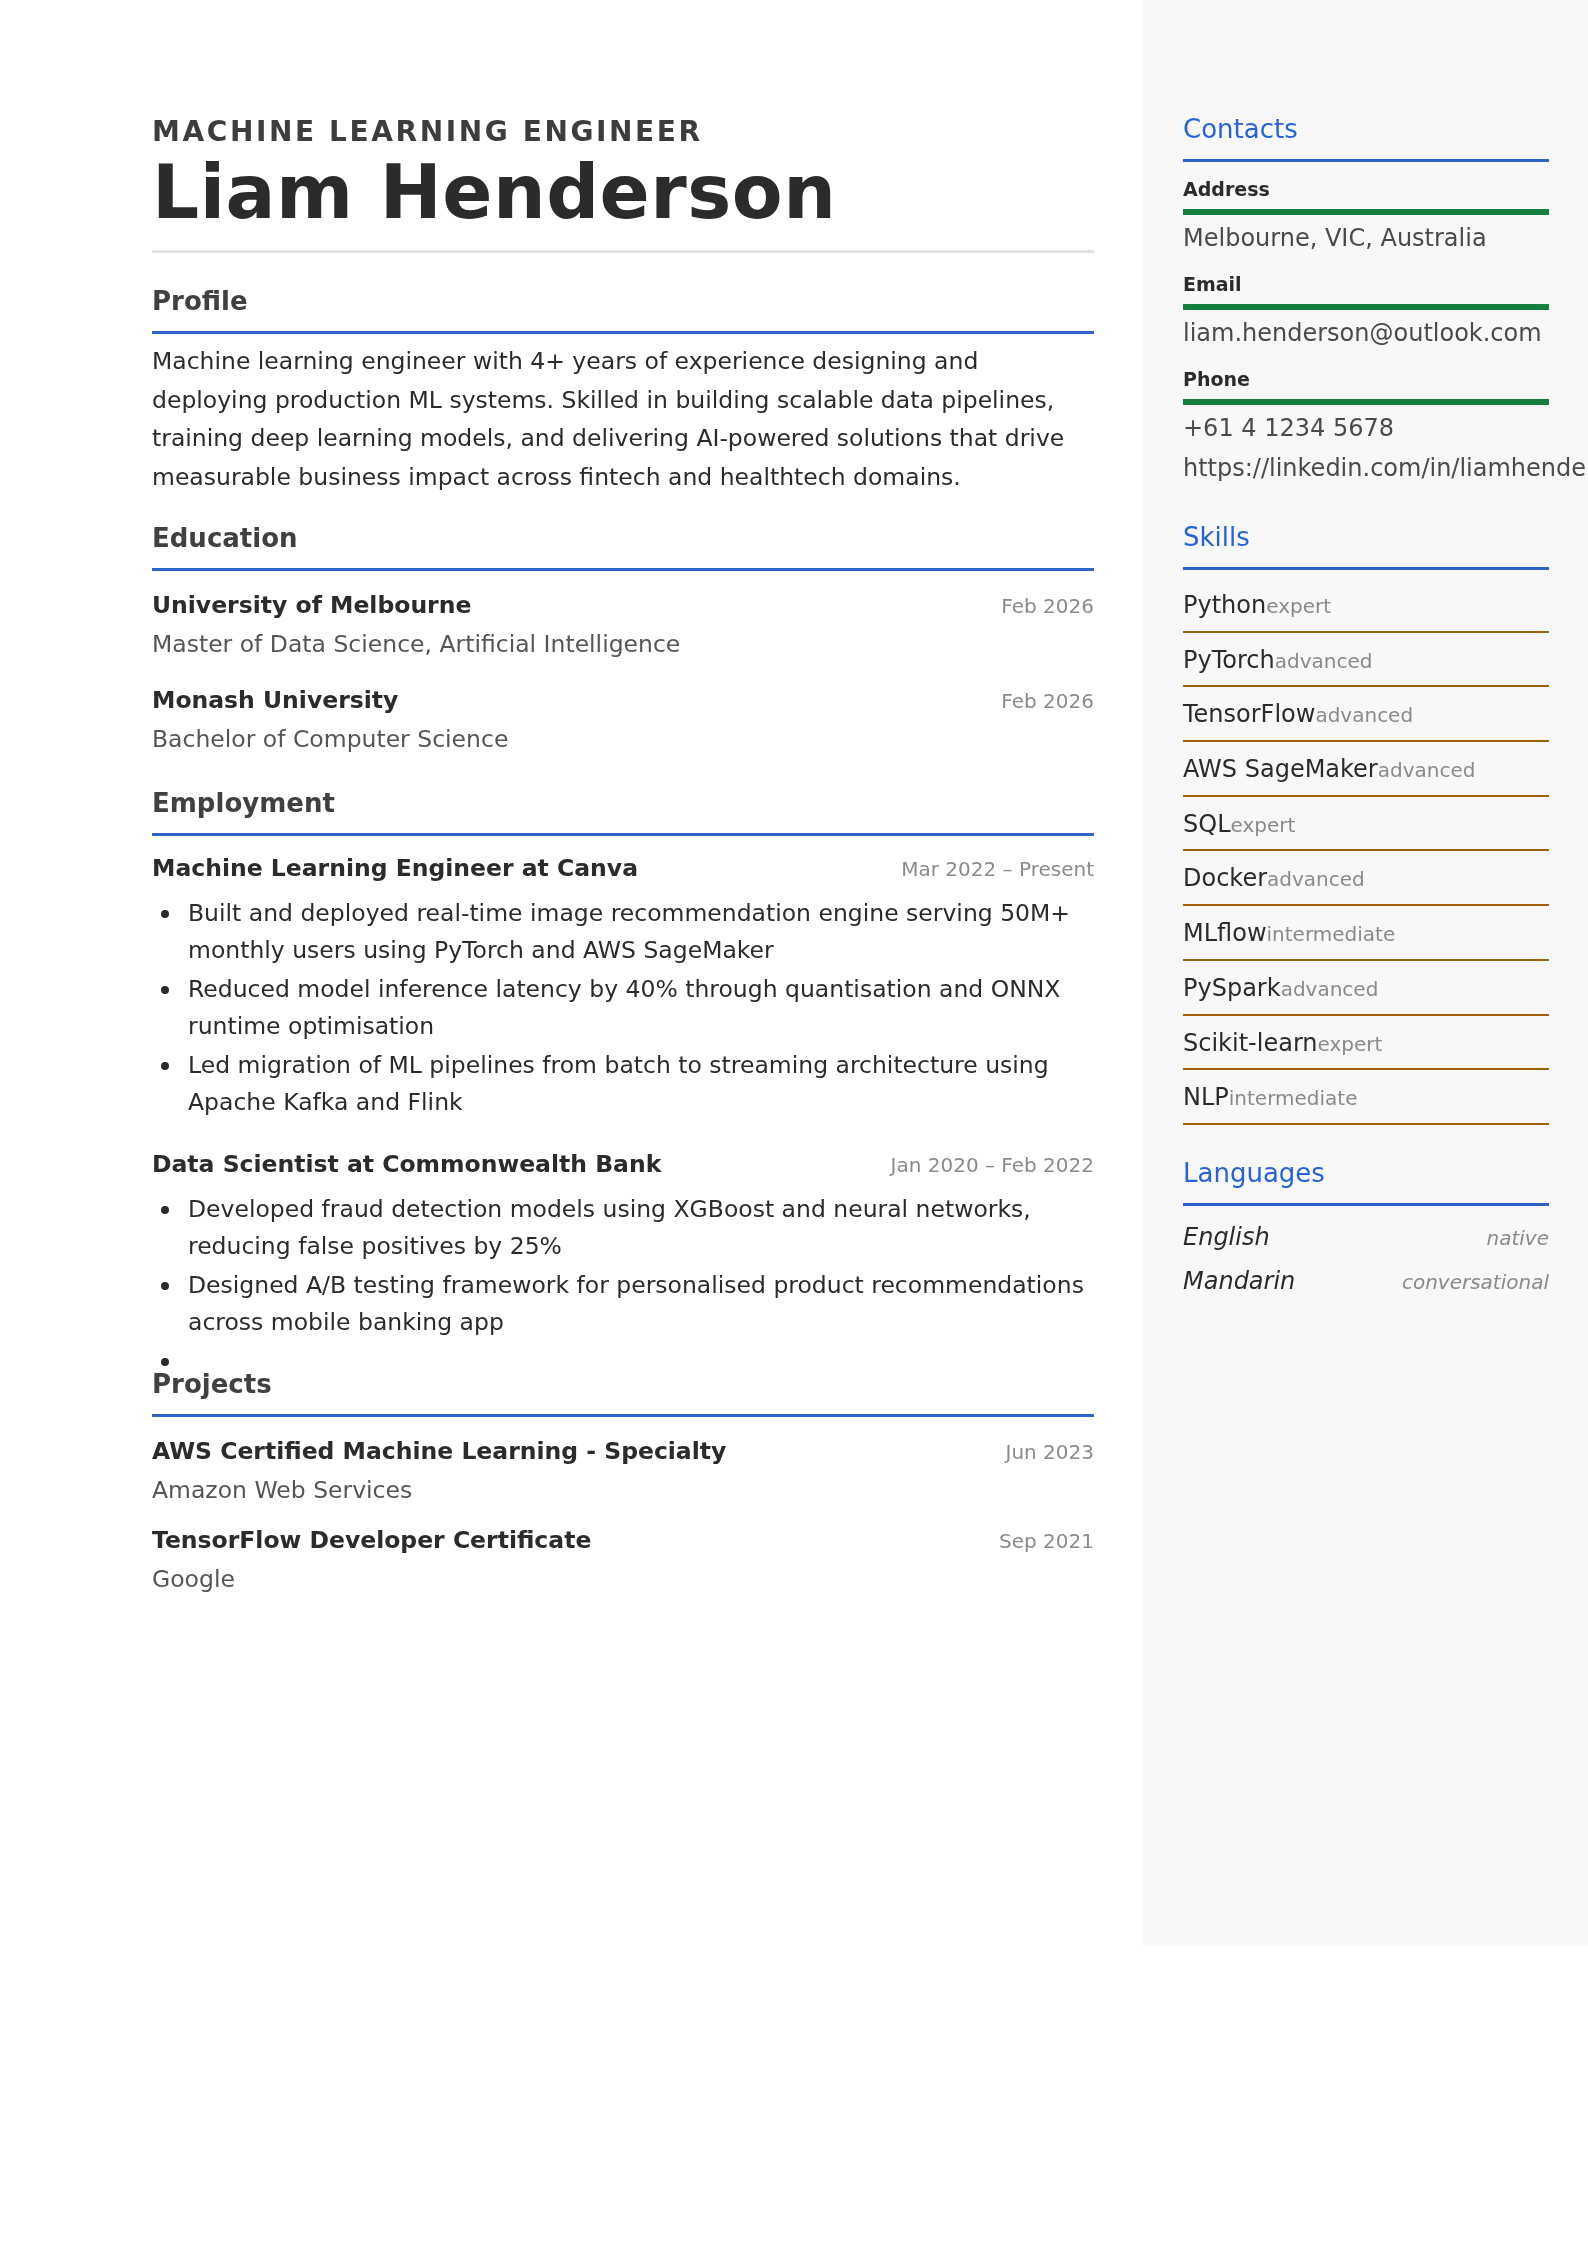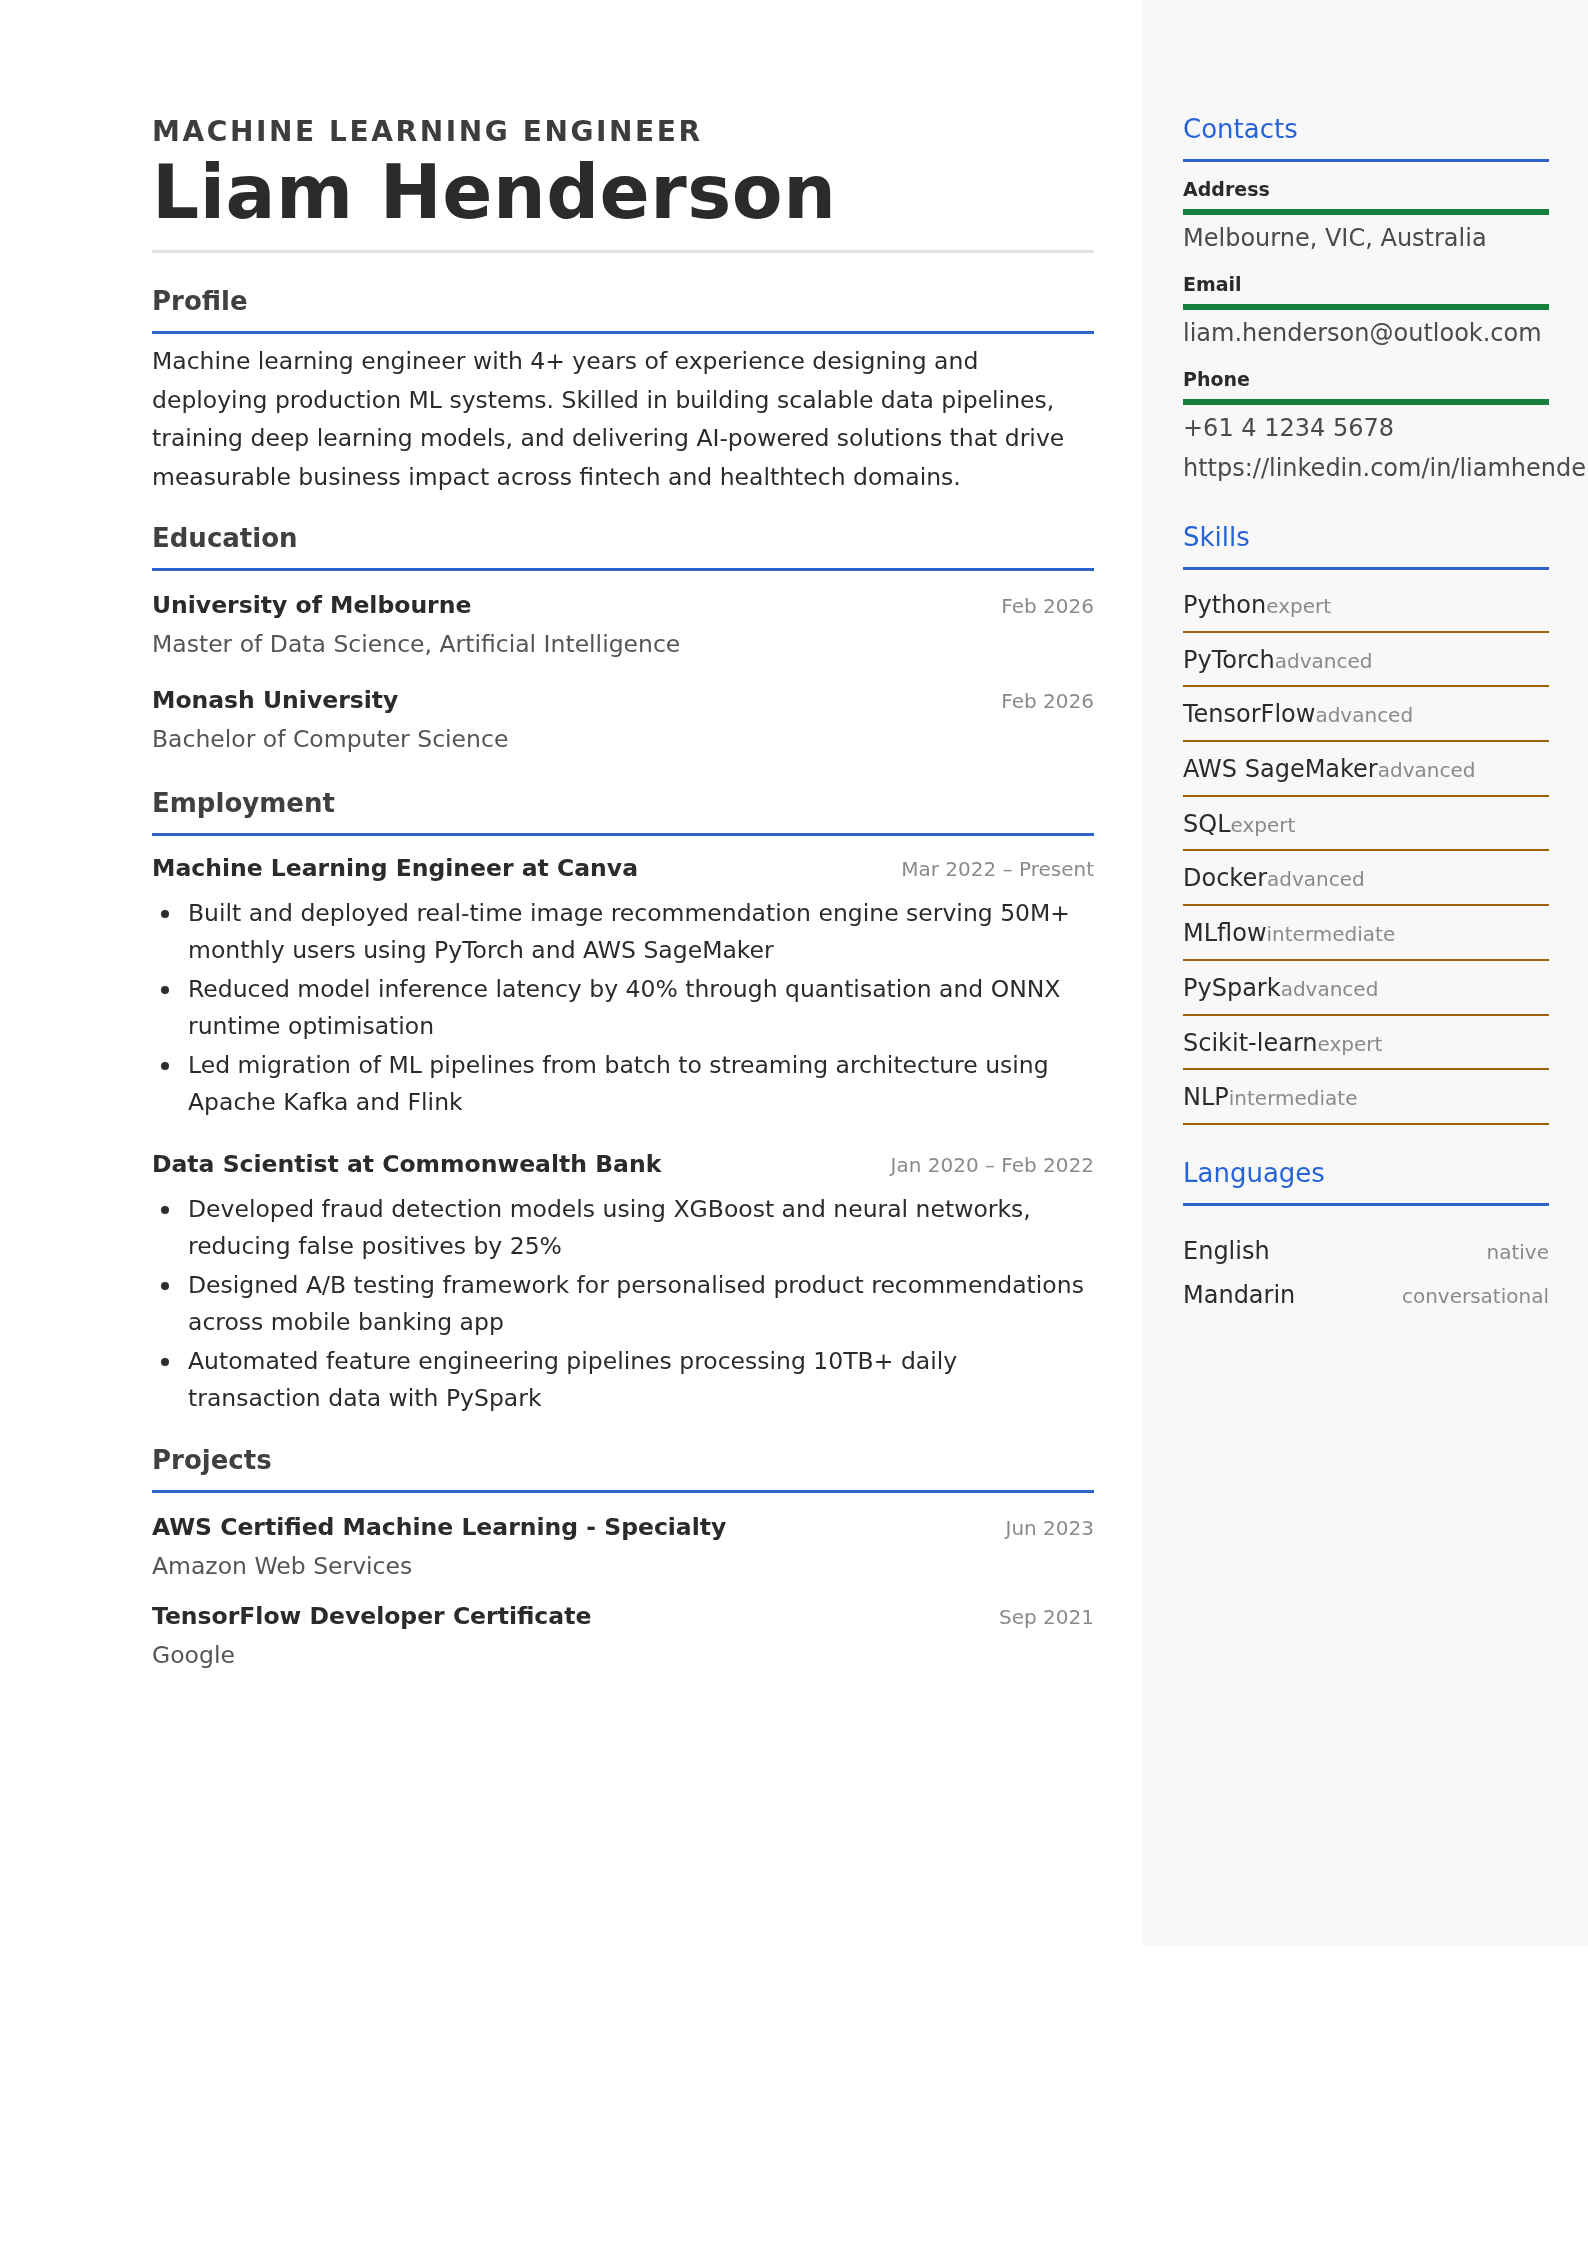--- a/index.html
+++ b/index.html
@@ -44,21 +44,21 @@
   .contact-block { width: 366px; }
   .contact-label { font-size: 19px; font-weight: bold; color: #2b2b2b; line-height: 26px; padding-top: 16px; padding-bottom: 7px; border-bottom: 6px solid #15803d; }
   .contact-value { font-size: 24px; color: #4a4a4a; line-height: 34px; padding-top: 6px; white-space: nowrap; overflow: visible; }
   .contact-block .contact-label:first-child { padding-top: 14px; }
 
   .skill-list { width: 366px; margin-top: 8px; }
   .skill-row { display: flex; justify-content: flex-start; align-items: baseline; border-bottom: 2px solid #a16207; height: 54.7px; padding-top: 10px; }
   .skill-name { font-size: 24px; color: #2b2b2b; line-height: 34px; }
   .skill-level { font-size: 20px; color: #8a8a8a; line-height: 34px; }
 
-  .lang-list { width: 366px; margin-top: 28px; }
+  .lang-list { width: 366px; margin-top: 14px; font-style: italic; }
   .lang-row { display: flex; justify-content: space-between; align-items: baseline; height: 44px; }
   .lang-name { font-size: 24px; color: #2b2b2b; line-height: 34px; }
   .lang-level { font-size: 20px; color: #8a8a8a; line-height: 34px; }
 </style>
 </head>
 <body>
 
 <div class="page">
 
   <div class="main">
@@ -112,21 +112,21 @@
       </div>
 
       <div class="emp-entry">
         <div class="entry-head">
           <span class="entry-title">Data Scientist at Commonwealth Bank</span>
           <span class="entry-date">Jan 2020 – Feb 2022</span>
         </div>
         <ul class="bullets">
           <li><span class="dot"></span><span>Developed fraud detection models using XGBoost and neural networks, reducing false positives by 25%</span></li>
           <li><span class="dot"></span><span>Designed A/B testing framework for personalised product recommendations across mobile banking app</span></li>
-          <li><span class="dot"></span><span>Automated feature engineering pipelines processing 10TB+ daily transaction data with PySpark</span></li>
+          <li><span class="dot"></span></li>
         </ul>
       </div>
     </div>
 
     <div class="section" style="margin-top:26px;">
       <div class="section-heading">Projects</div>
       <div class="section-rule"></div>
 
       <div class="entry">
         <div class="entry-head">

